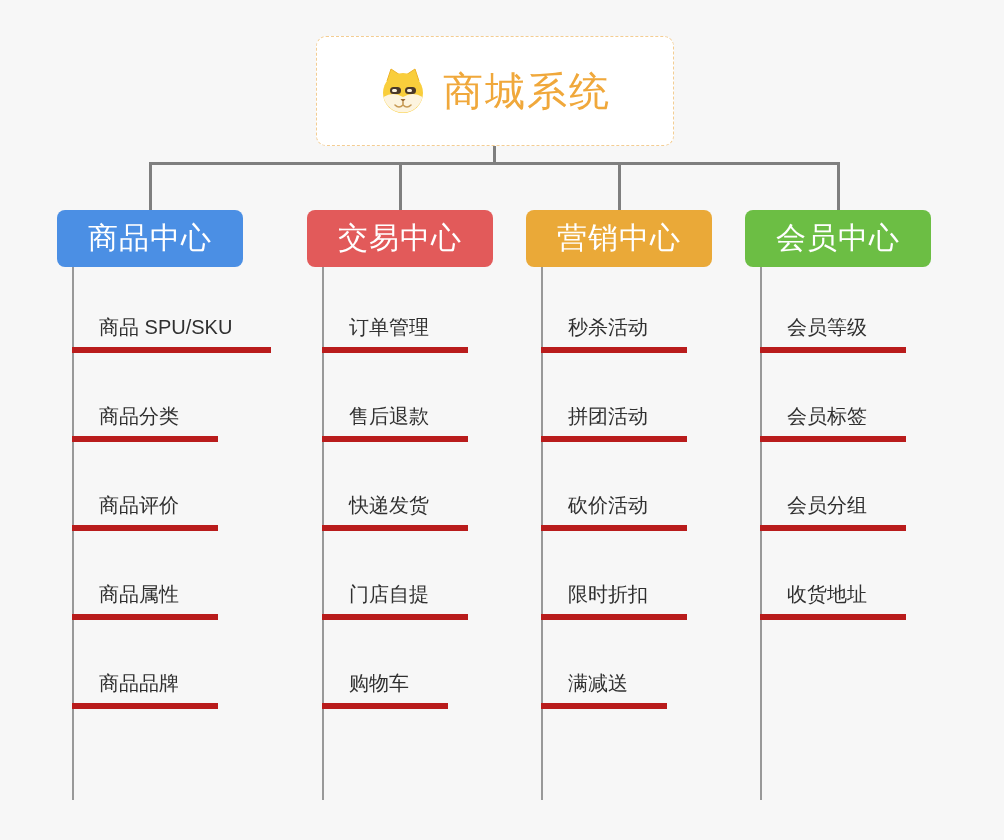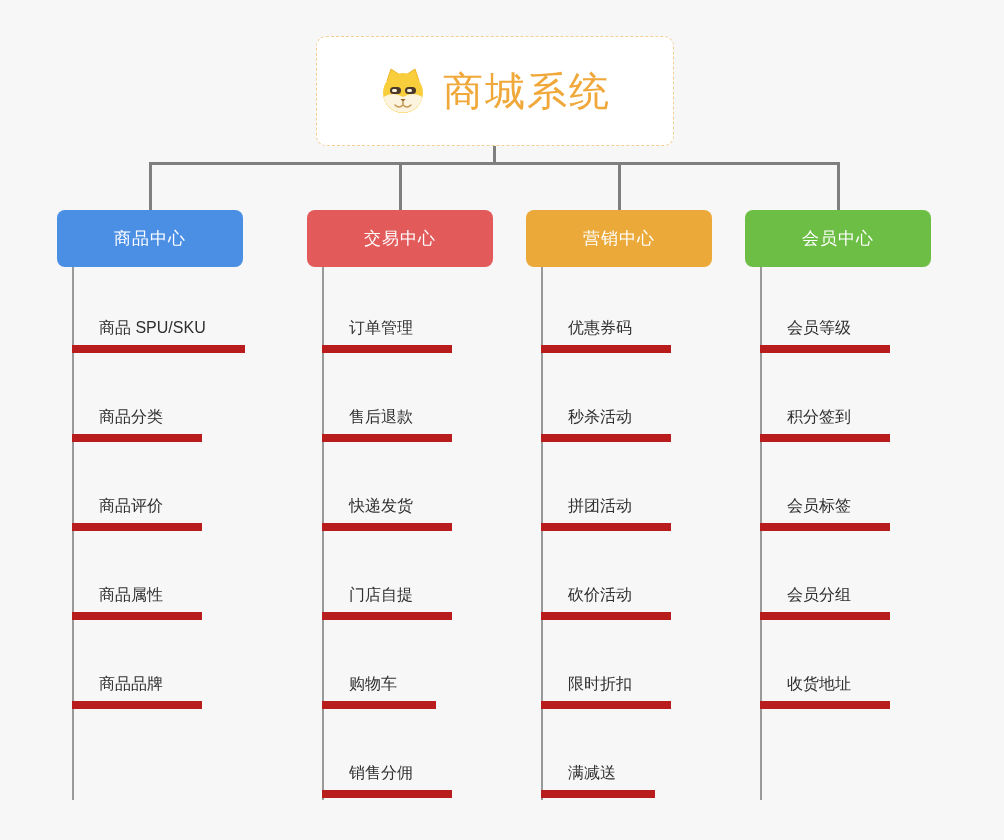--- a/index.html
+++ b/index.html
@@ -25,29 +25,29 @@
 
   
   .cline{position:absolute;background:#7f7f7f;}
 
   
   .branch{position:absolute;top:210px;width:260px;height:600px;}
   .branch-box{
     position:absolute;left:0;top:0;width:186px;height:57px;
     border-radius:8px;display:flex;align-items:center;justify-content:center;
   }
-  .branch-label{color:#ffffff;font-size:17px;letter-spacing:1px;}
+  .branch-label{color:#ffffff;font-size:30px;letter-spacing:1px;}
   .spine{position:absolute;left:15px;top:57px;width:2px;height:533px;background:#999999;}
   .children{position:absolute;left:15px;top:54px;display:flex;flex-direction:column;align-items:flex-start;}
   .child{height:89px;display:flex;align-items:flex-end;}
   .child-label{
     display:inline-block;white-space:nowrap;
-    border-bottom:8px solid #b91c1c;
+    border-bottom:6px solid #b91c1c;
     padding:0 39px 6px 27px;
-    font-size:16px;color:#303030;
+    font-size:20px;color:#303030;
   }
 </style>
 </head>
 <body>
 
 <div id="canvas">
 
   <div id="connectors">
       <div class="cline" style="left: 493px; top: 146px; width: 3px; height: 19px; background: rgb(127, 127, 127);"></div>
       <div class="cline" style="left: 149px; top: 162px; width: 691px; height: 3px; background: rgb(127, 127, 127);"></div>
@@ -131,35 +131,29 @@
   </div>
 
   <div class="child">
     <span class="child-label">门店自提</span>
   </div>
 
   <div class="child">
     <span class="child-label">购物车</span>
   </div>
 
-  <div class="child">
-    <span class="child-label">销售分佣</span>
-  </div>
 </div>
   </div>
 
   <div class="branch" style="left: 526px;">
     <div class="branch-box" style="background: rgb(234, 169, 56);">
       <span class="branch-label">营销中心</span>
     </div>
     <div class="spine"></div>
     <div class="children">
-  <div class="child">
-    <span class="child-label">优惠券码</span>
-  </div>
 
   <div class="child">
     <span class="child-label">秒杀活动</span>
   </div>
 
   <div class="child">
     <span class="child-label">拼团活动</span>
   </div>
 
   <div class="child">
@@ -180,23 +174,20 @@
     <div class="branch-box" style="background: rgb(108, 190, 68);">
       <span class="branch-label">会员中心</span>
     </div>
     <div class="spine"></div>
     <div class="children">
 
   <div class="child">
     <span class="child-label">会员等级</span>
   </div>
 
-  <div class="child">
-    <span class="child-label">积分签到</span>
-  </div>
 
   <div class="child">
     <span class="child-label">会员标签</span>
   </div>
 
   <div class="child">
     <span class="child-label">会员分组</span>
   </div>
 
   <div class="child">

